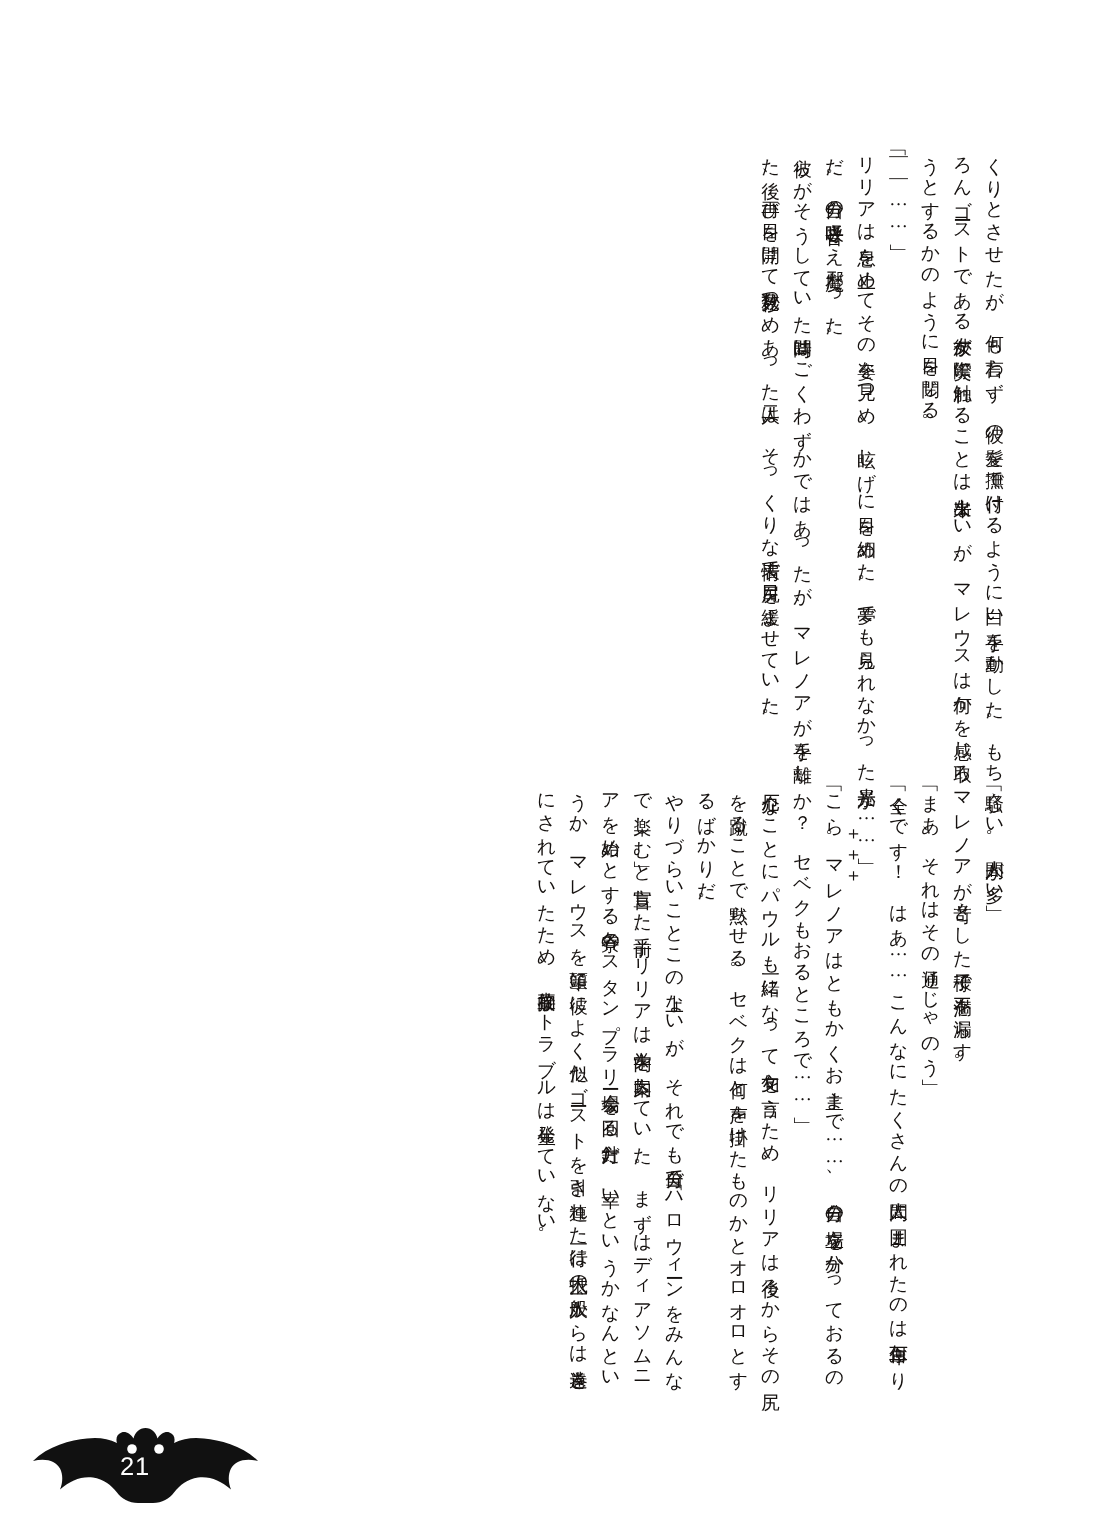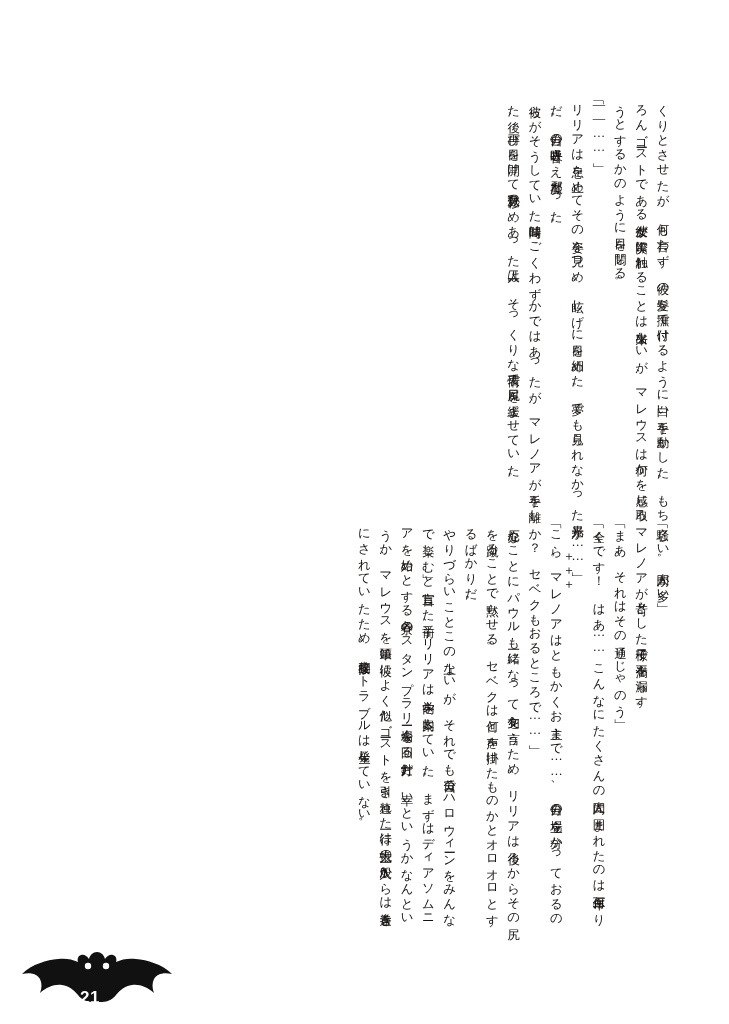--- a/index.html
+++ b/index.html
@@ -76,25 +76,25 @@
     height: 66px;
   }
   #page-ornament svg {
     display: block;
     width: 150px;
     height: 66px;
   }
   #folio {
     position: absolute;
     left: 70px;
-    bottom: 16px;
+    bottom: 36px;
     width: 40px;
     text-align: center;
     font-size: 17px;
-    font-weight: bold;
+    font-weight: normal;
     color: #ffffff;
     font-family: "Liberation Sans", sans-serif;
     letter-spacing: 0.5px;
   }
 </style>
 </head>
 <body>
 
 <div id="page">
 

